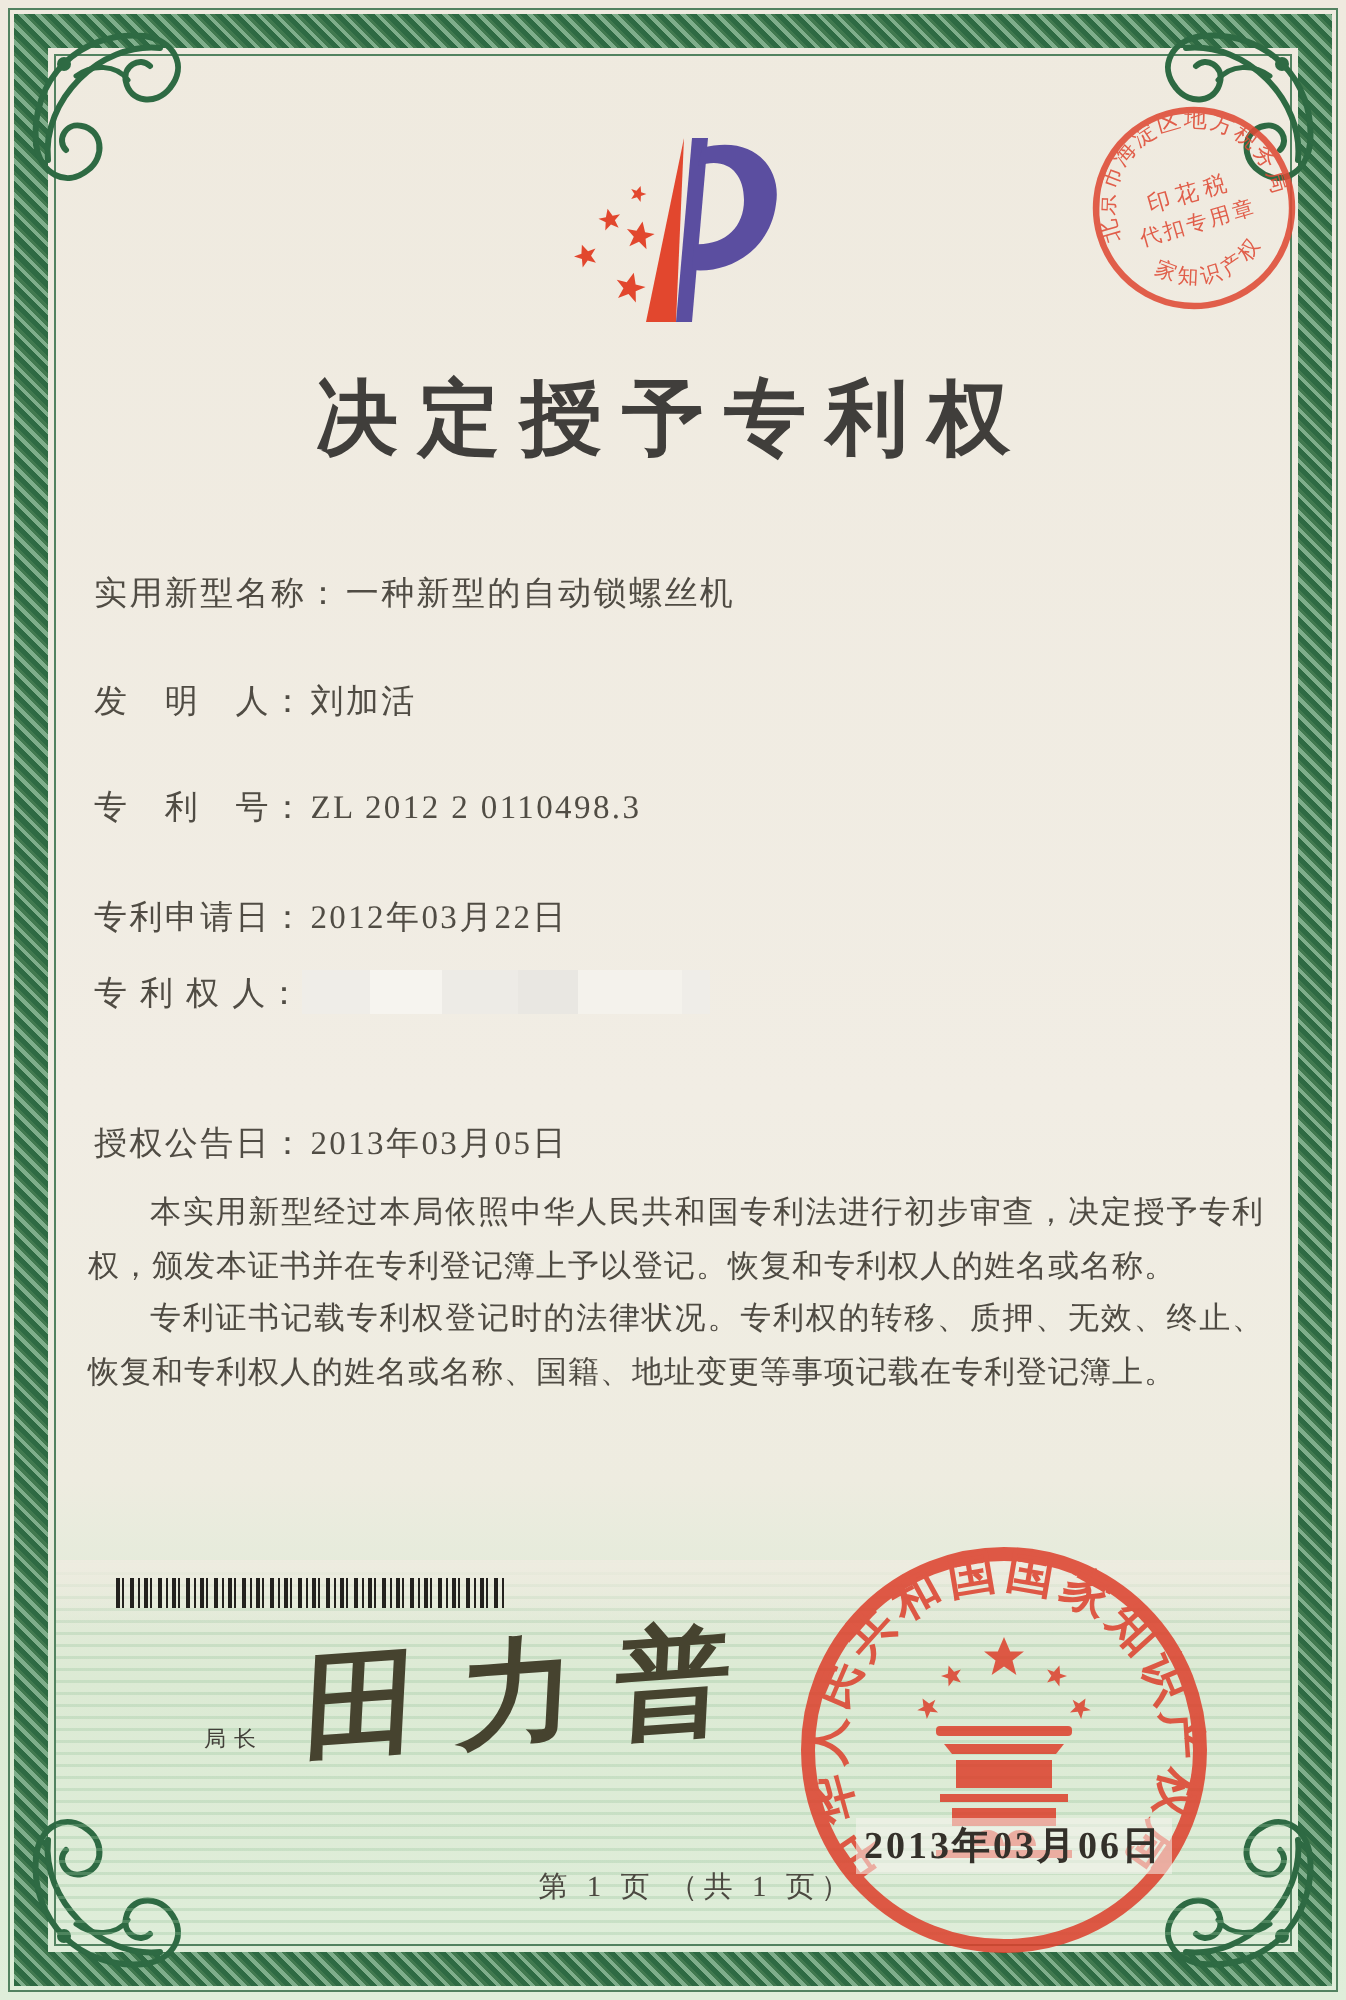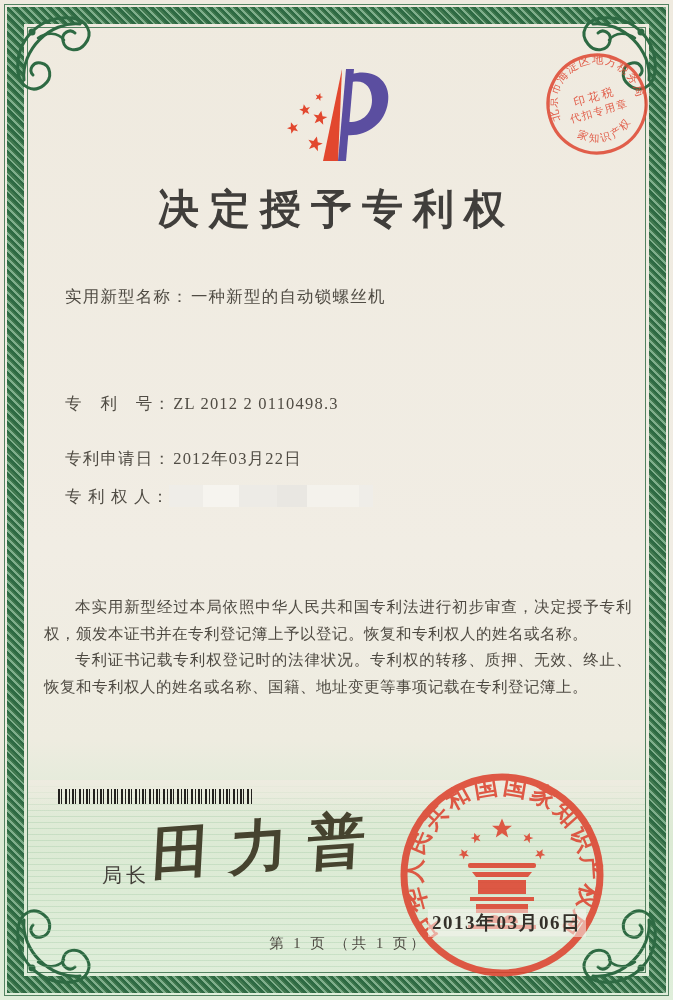--- a/index.html
+++ b/index.html
@@ -12,36 +12,36 @@
          border-image:repeating-linear-gradient(45deg,#2e6a43 0 2.5px,#7fae8b 2.5px 4.5px,#41794f 4.5px 6px) 17;
          pointer-events:none;}
   .frame-outer{position:absolute;inset:4px;border:1.5px solid #528260;pointer-events:none;}
   .frame-inner{position:absolute;inset:27px;border:1.5px solid #528260;pointer-events:none;}
   .corners{position:absolute;inset:0;pointer-events:none;}
   
   .cert-no{position:absolute;left:46px;top:60px;font-size:16px;letter-spacing:2.5px;color:#55514a;}
   .title{position:absolute;left:0;top:182px;width:100%;text-align:center;
          font-size:41px;font-weight:700;letter-spacing:10px;color:#403e3b;}
   
-  .row{position:absolute;left:47px;font-size:16.5px;color:#504c44;letter-spacing:1.2px;white-space:nowrap;margin-left:18px;}
+  .row{position:absolute;left:47px;font-size:16.5px;color:#504c44;letter-spacing:1.2px;white-space:nowrap;}
   .row .val{margin-left:2px;}
   .redact{display:inline-block;vertical-align:middle;height:22px;margin-top:-4px;}
   .redact span{display:inline-block;height:22px;}
   
   .paras{position:absolute;left:44px;right:41px;top:594px;font-size:15.5px;line-height:26.5px;
          text-align:justify;color:#4e4a42;}
   .paras p{margin:0;text-indent:2em;letter-spacing:0.5px;}
   
   .band{position:absolute;left:28px;right:28px;top:780px;bottom:30px;
         background:repeating-linear-gradient(180deg,rgba(150,195,155,.30) 0 1.5px,rgba(255,255,255,0) 1.5px 6px);}
   .band-fade{position:absolute;left:28px;right:28px;top:780px;height:34px;
         background:linear-gradient(180deg,#eeece0,rgba(238,236,224,0));}
   .barcode{position:absolute;left:58px;top:789px;width:194px;height:15px;
         background:repeating-linear-gradient(90deg,#23211e 0 2px,rgba(0,0,0,0) 2px 3px,#23211e 3px 4px,rgba(0,0,0,0) 4px 7px,#23211e 7px 9px,rgba(0,0,0,0) 9px 11px,#23211e 11px 12px,rgba(0,0,0,0) 12px 14px);}
-  .director{position:absolute;left:102px;top:862px;font-size:20px;letter-spacing:4px;color:#43403a;text-align:center;}
+  .director{position:absolute;left:102px;top:862px;font-size:11px;letter-spacing:4px;color:#43403a;text-align:center;}
   .signature{position:absolute;left:152px;top:816px;font-size:58px;letter-spacing:20px;
         color:#46432f;font-family:"DejaVu Sans",sans-serif;font-weight:600;
         transform:rotate(-4deg) skewX(-7deg);transform-origin:left center;}
   .seal-svg{position:absolute;left:390px;top:765px;}
   .seal-date{position:absolute;left:428px;top:909px;font-size:19px;letter-spacing:1.5px;
         color:#34302a;background:rgba(246,244,238,0.55);padding:1px 4px;font-weight:700;}
   .footer{position:absolute;left:0;top:934px;width:100%;text-align:center;
         font-size:14.5px;letter-spacing:3px;color:#4c4941;padding-left:12px;}
   .logo-svg{position:absolute;left:235px;top:64px;}
   .stamp-svg{position:absolute;left:541px;top:46px;}
@@ -104,28 +104,34 @@
       <polygon points="111,5 119,5 111,97 103,97"></polygon>
       <path d="M 116,10 C 142,3 156,20 153,38 C 150,61 130,73 111,71 L 112,58 C 127,59 137,50 137,36 C 137,22 128,14 114,19 Z"></path>
     </g>
   </svg>
 
   <div class="title">决定授予专利权</div>
 
   <div class="row" style="top:286px">
     <span>实用新型名称：</span><span class="val">一种新型的自动锁螺丝机</span>
   </div>
+  <div class="row" style="top:340px">
+    <span>发　明　人：</span><span class="val">刘加活</span>
+  </div>
   <div class="row" style="top:393px">
     <span>专　利　号：</span><span class="val">ZL 2012 2 0110498.3</span>
   </div>
   <div class="row" style="top:448px">
     <span>专利申请日：</span><span class="val">2012年03月22日</span>
   </div>
   <div class="row" style="top:486px">
     <span>专 利 权 人：</span><span class="redact"><span style="width:34px;background:#efede8"></span><span style="width:36px;background:#f6f4ef"></span><span style="width:38px;background:#edebe6"></span><span style="width:30px;background:#e9e7e2"></span><span style="width:52px;background:#f4f2ec"></span><span style="width:14px;background:#efede8"></span></span>
+  </div>
+  <div class="row" style="top:561px">
+    <span>授权公告日：</span><span class="val">2013年03月05日</span>
   </div>
 
   <div class="paras">
     <p>本实用新型经过本局依照中华人民共和国专利法进行初步审查，决定授予专利权，颁发本证书并在专利登记簿上予以登记。恢复和专利权人的姓名或名称。</p>
     <p>专利证书记载专利权登记时的法律状况。专利权的转移、质押、无效、终止、恢复和专利权人的姓名或名称、国籍、地址变更等事项记载在专利登记簿上。</p>
   </div>
 
   <div class="band"></div>
   <div class="band-fade"></div>
 

